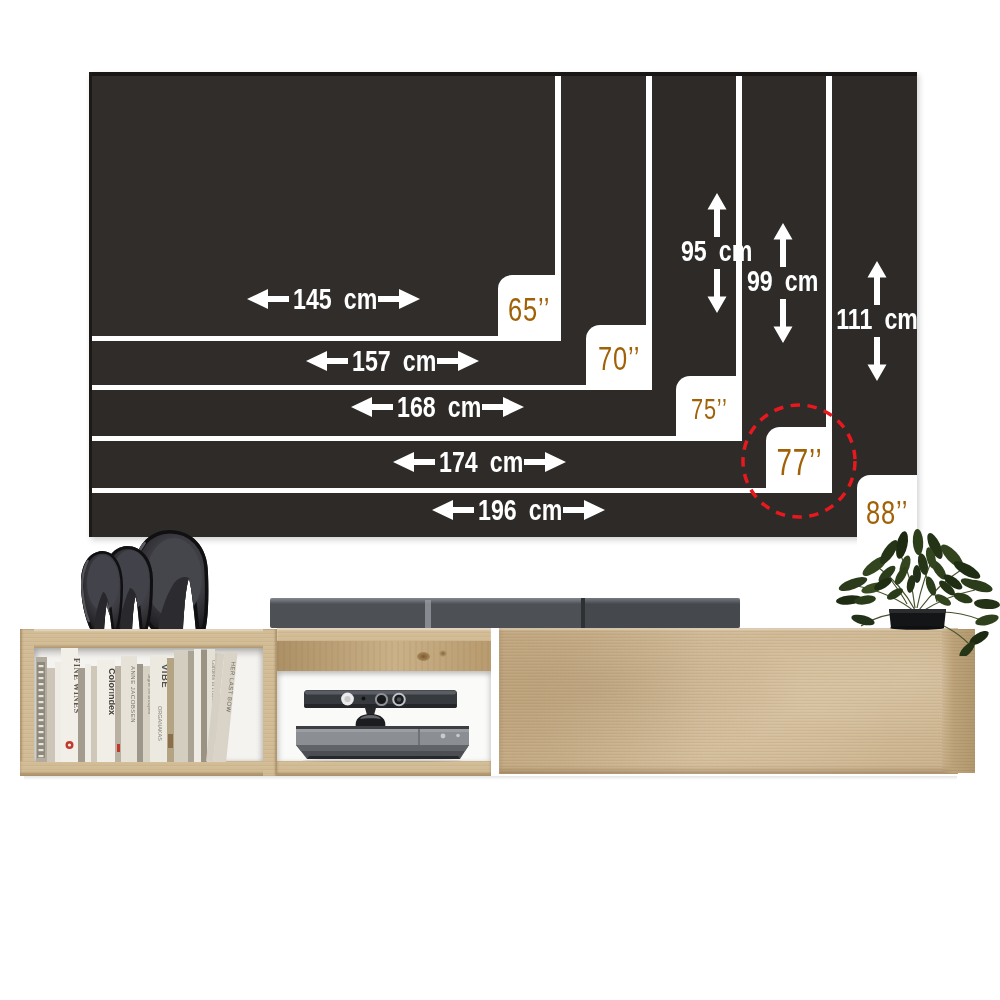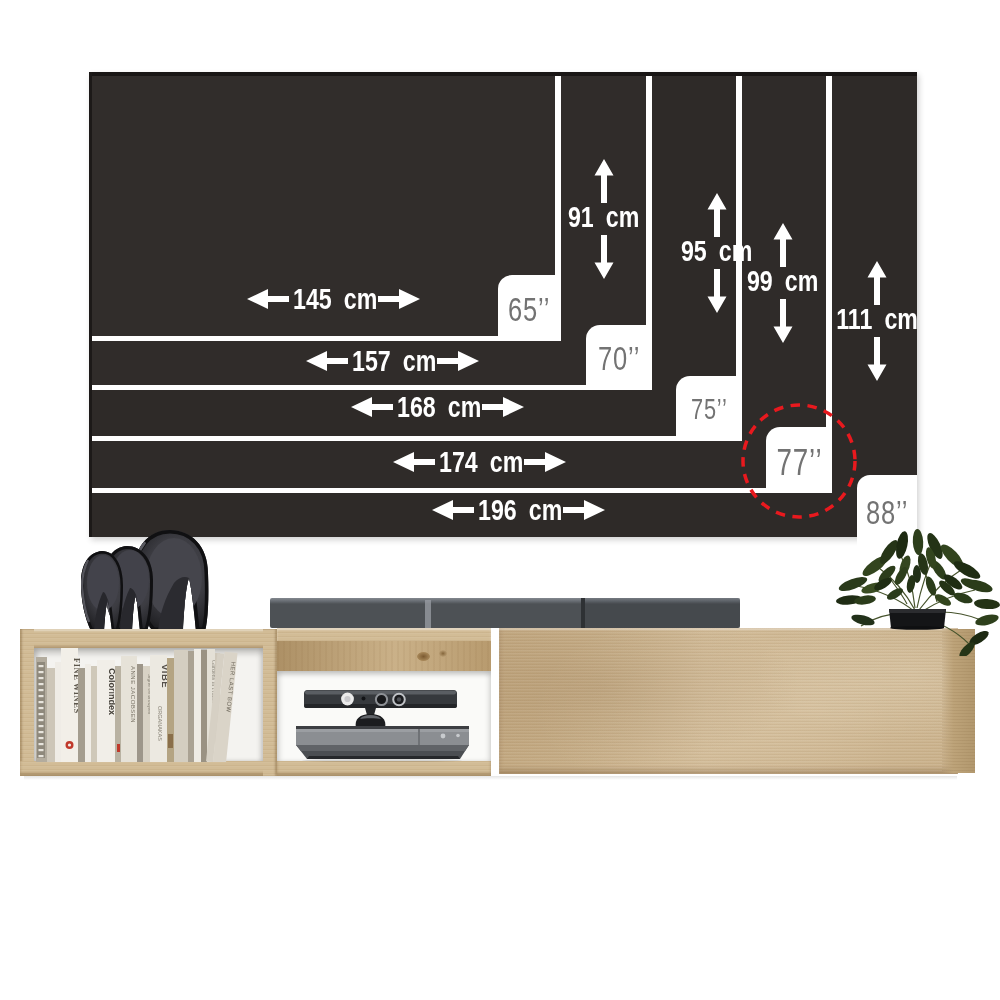--- a/index.html
+++ b/index.html
@@ -2,21 +2,21 @@
 <html><head>
 <meta charset="utf-8">
 <style>
   html,body{margin:0;padding:0;background:#fff;width:1000px;height:1000px;overflow:hidden;}
   *{box-sizing:border-box;}
   .abs{position:absolute;}
   body{font-family:"Liberation Sans",sans-serif;position:relative;}
   
   #panel{left:89px;top:72px;width:828px;height:465px;background:#2e2a28;box-shadow:2px 3px 6px rgba(0,0,0,0.18);}
   .tv{left:0;top:0;border-right:6px solid #fff;border-bottom:5px solid #fff;}
-  .tab{background:#fff;border-top-left-radius:14px;text-align:center;color:#737373;font-weight:normal;}
+  .tab{background:#fff;border-top-left-radius:14px;text-align:center;color:#a16207;font-weight:normal;}
   .tq{display:inline-block;transform:scaleX(0.75);letter-spacing:1px;}
   .tab span{display:inline-block;}
   .m{color:#fff;font-weight:bold;font-size:29px;line-height:22px;white-space:nowrap;display:inline-block;transform:scaleX(0.80);letter-spacing:0;word-spacing:7px;}
   .row{height:22px;}
   .row svg{position:absolute;top:0;}
   .row .al{left:0;}
   .row .ar{left:131px;}
   .row .tx{position:absolute;left:46px;top:0;transform-origin:0 50%;}
   .col{display:flex;flex-direction:column;align-items:center;}
   .wood{background-color:#d2bc96;background-image:repeating-linear-gradient(180deg,rgba(150,118,74,0.10) 0 1px,rgba(255,255,255,0.05) 1px 2px,transparent 2px 4px);}
@@ -96,29 +96,20 @@
     <svg class="al" width="42" height="22">
         <polygon points="0,11 21,1 21,8 42,8 42,14 21,14 21,21" fill="#fff"></polygon>
       </svg>
     <span class="m tx">196 cm</span>
     <svg class="ar" width="42" height="22">
         <polygon points="42,11 21,1 21,8 0,8 0,14 21,14 21,21" fill="#fff"></polygon>
       </svg>
   </div>
 
 
-  <div class="abs col" style="left:465px;top:87px;width:100px;">
-    <svg width="20" height="44">
-        <polygon points="10,0 0.5,16.5 7,16.5 7,44 13,44 13,16.5 19.5,16.5" fill="#fff"></polygon>
-      </svg>
-    <span class="m" style="margin:3px 0 7px 0;">91 cm</span>
-    <svg width="20" height="44">
-        <polygon points="10,44 0.5,27.5 7,27.5 7,0 13,0 13,27.5 19.5,27.5" fill="#fff"></polygon>
-      </svg>
-  </div>
 
   <div class="abs col" style="left:578px;top:121px;width:100px;">
     <svg width="20" height="44">
         <polygon points="10,0 0.5,16.5 7,16.5 7,44 13,44 13,16.5 19.5,16.5" fill="#fff"></polygon>
       </svg>
     <span class="m" style="margin:3px 0 7px 0;">95 cm</span>
     <svg width="20" height="44">
         <polygon points="10,44 0.5,27.5 7,27.5 7,0 13,0 13,27.5 19.5,27.5" fill="#fff"></polygon>
       </svg>
   </div>

